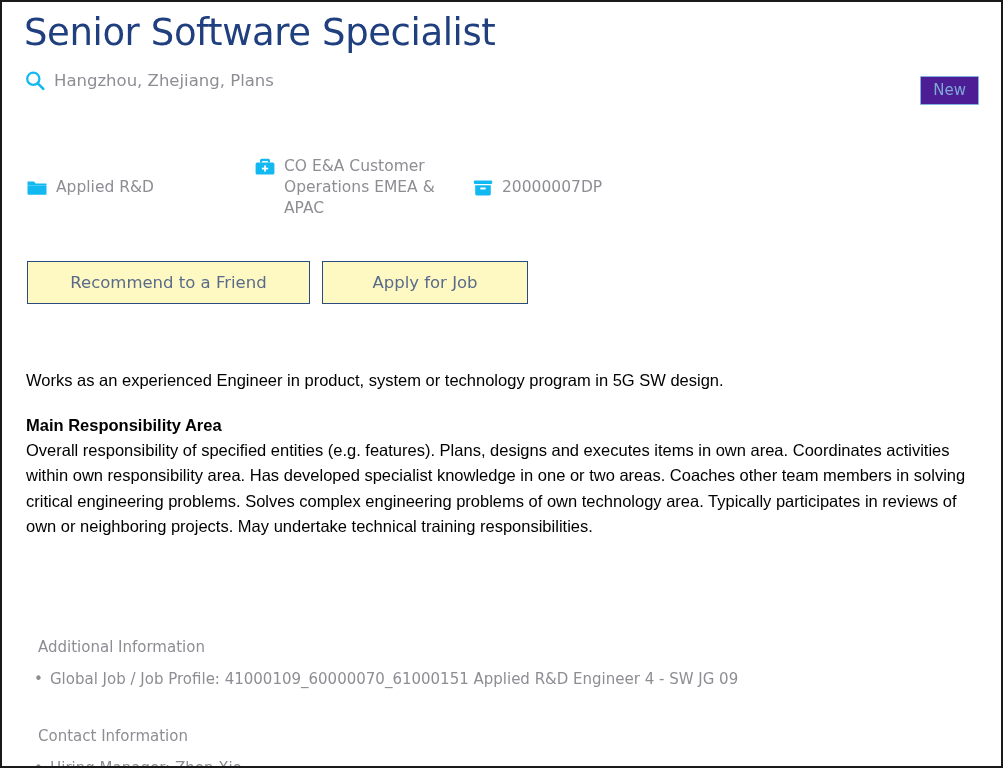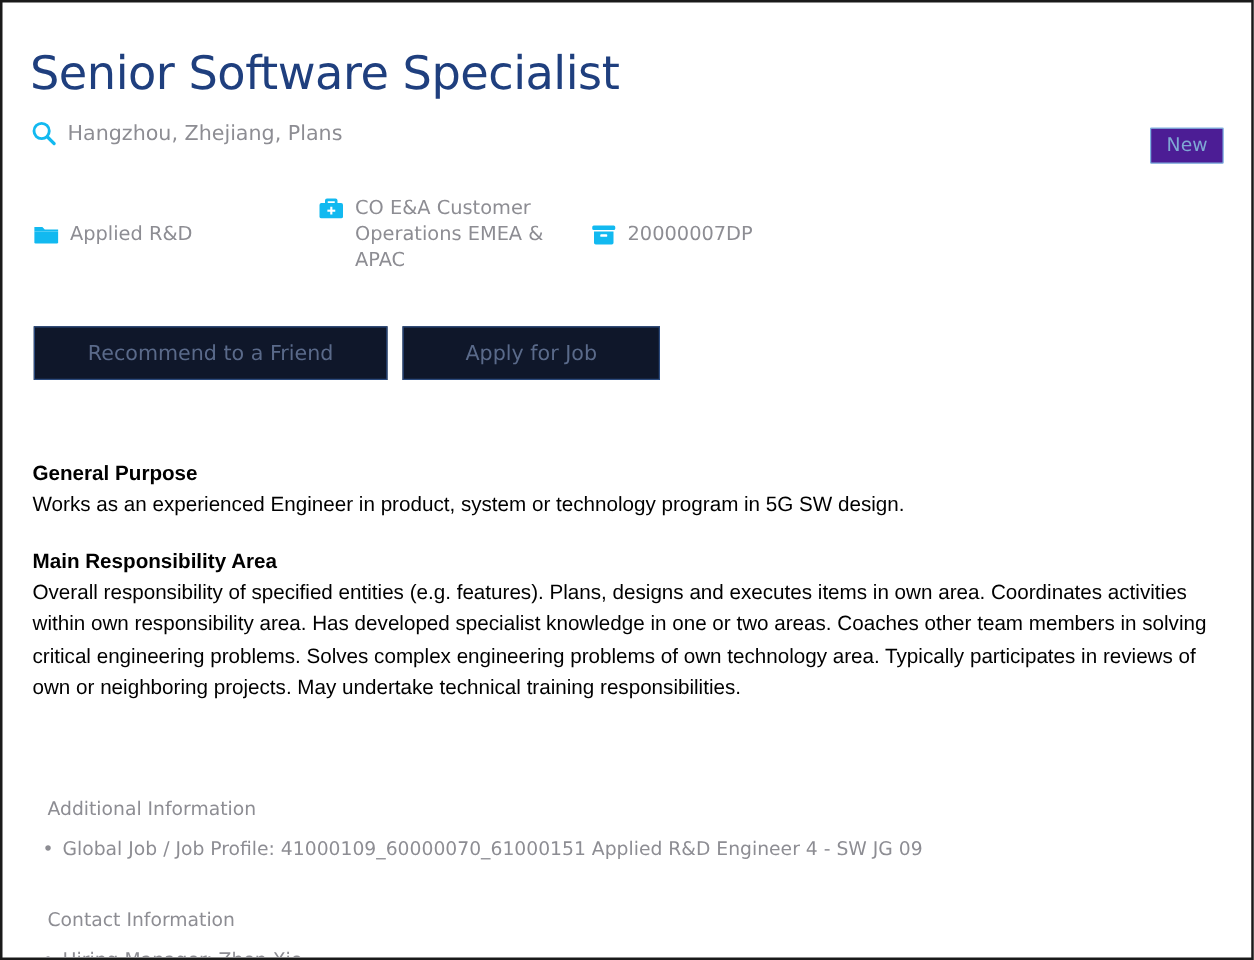--- a/index.html
+++ b/index.html
@@ -24,21 +24,20 @@
     border: 2px solid #1a1a1a;
     overflow: hidden;
   }
 
   
   .header {
     position: absolute;
     left: 22px;
     top: 8px;
     right: 22px;
-    margin-top: 26px;
   }
   .job-title {
     font-family: "DejaVu Sans", sans-serif;
     font-size: 37px;
     font-weight: 400;
     line-height: 46px;
     color: #1f3f7e;
     letter-spacing: -0.4px;
     margin: 0;
     white-space: nowrap;
@@ -111,21 +110,21 @@
   
   .actions {
     position: absolute;
     left: 25px;
     top: 259px;
     display: flex;
   }
   .btn {
     height: 43px;
     border: 1px solid #2b4a7d;
-    background: #0f172a;
+    background: #fef9c3;
     color: #5a6a8a;
     font-family: "DejaVu Sans", sans-serif;
     font-size: 16.5px;
     line-height: 41px;
     text-align: center;
     cursor: pointer;
     padding: 0;
     border-radius: 0;
   }
   .btn-recommend { width: 283px; margin-right: 12px; }
@@ -250,21 +249,20 @@
     </div>
 
   </div>
 
   <div class="actions">
     <button class="btn btn-recommend">Recommend to a Friend</button>
     <button class="btn btn-apply">Apply for Job</button>
   </div>
 
   <div class="body-content">
-    <h2 class="sec-title">General Purpose</h2>
     <p class="sec-body">Works as an experienced Engineer in product, system or technology program in 5G SW design.</p>
     <div class="sec-gap"></div>
     <h2 class="sec-title">Main Responsibility Area</h2>
     <p class="sec-body">Overall responsibility of specified entities (e.g. features). Plans, designs and executes items in own area. Coordinates activities within own responsibility area. Has developed specialist knowledge in one or two areas. Coaches other team members in solving critical engineering problems. Solves complex engineering problems of own technology area. Typically participates in reviews of own or neighboring projects. May undertake technical training responsibilities.</p>
   </div>
 
   <div class="footer-info">
     <p class="info-label">Additional Information</p>
     <ul class="info-list">
       <li>Global Job / Job Profile: 41000109_60000070_61000151 Applied R&amp;D Engineer 4 - SW JG 09</li>

